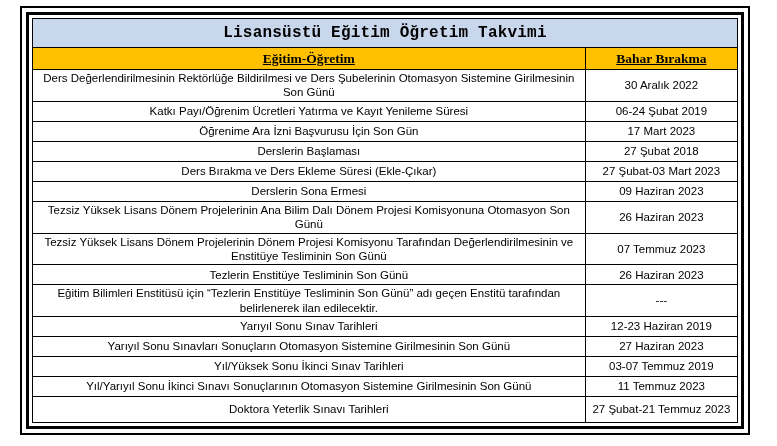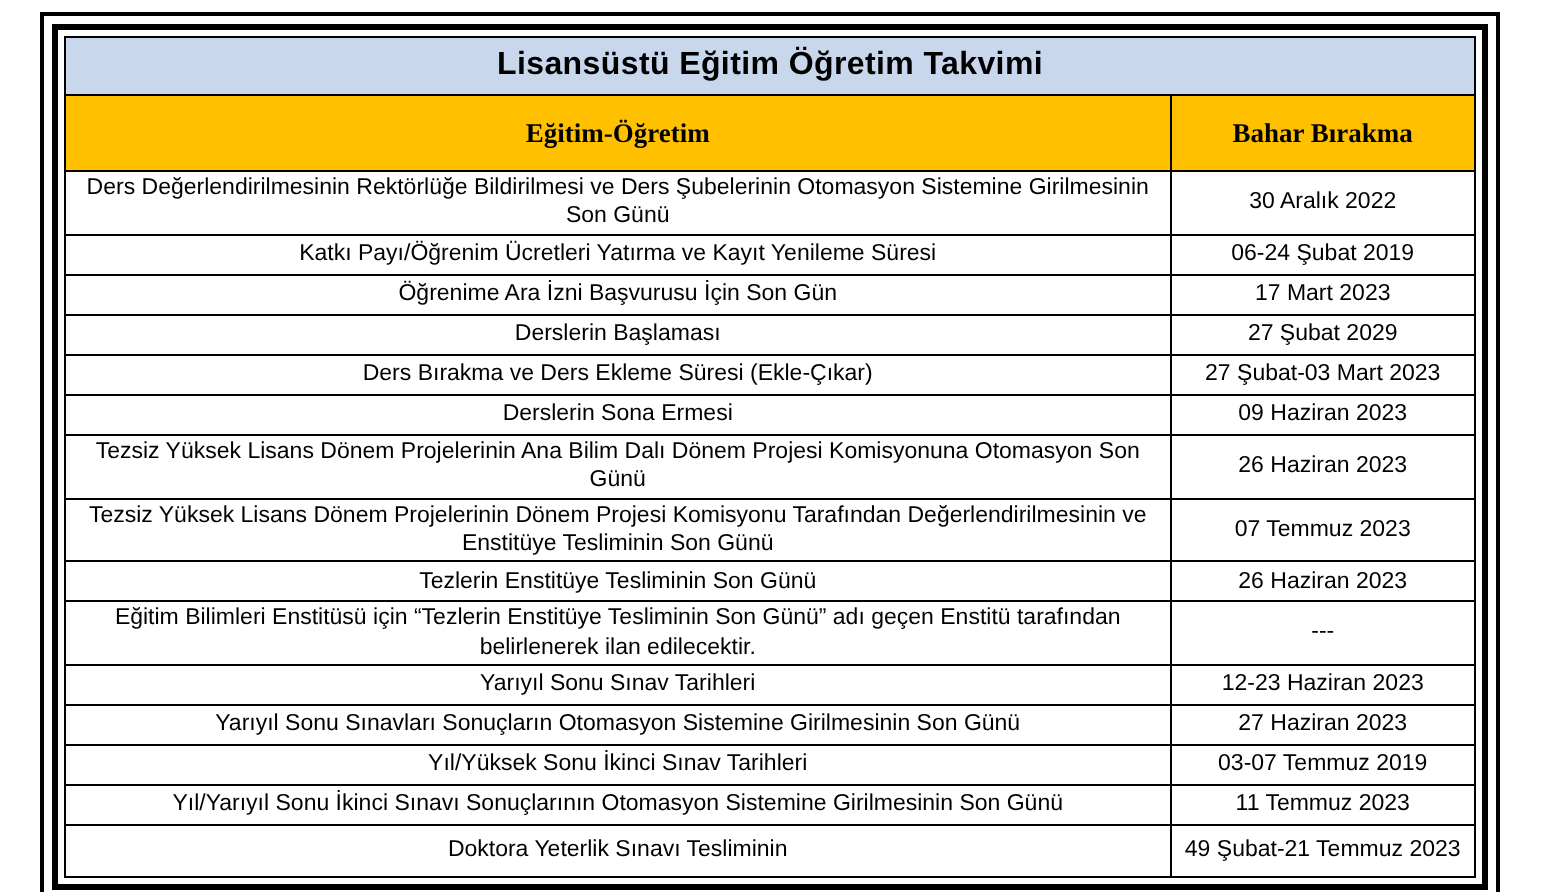--- a/index.html
+++ b/index.html
@@ -27,32 +27,33 @@
     table-layout:fixed;
   }
   table.calendar td, table.calendar th{
     border:1px solid var(--border-color);
     text-align:center;
     vertical-align:middle;
     overflow:hidden;
   }
   .title-cell{
     background:var(--title-bg);
-    font-family:Liberation Sans, sans-serif;
+    font-family:Liberation Mono, monospace;
     font-weight:bold;
     font-size:16px;
     height:29px;
     letter-spacing:0.2px;
   }
   .header-row th{
     background:var(--header-bg);
     font-family:"Liberation Serif","DejaVu Serif",serif;
     font-weight:bold;
     font-size:13.5px;
-    height:38px;
+    height:22px;
+    text-decoration:underline;
   }
   tbody td{
     font-size:11.5px;
     line-height:1.25;
     height:20px;
     padding:1px 6px;
   }
   .col-event{width:78.4%;}
   .col-date{width:21.6%;}
   tr.tall td{height:26px;}
@@ -84,21 +85,21 @@
         <tr>
           <td>Katkı Payı/Öğrenim Ücretleri Yatırma ve Kayıt Yenileme Süresi</td>
           <td>06-24 Şubat 2019</td>
         </tr>
         <tr>
           <td>Öğrenime Ara İzni Başvurusu İçin Son Gün</td>
           <td>17 Mart 2023</td>
         </tr>
         <tr>
           <td>Derslerin Başlaması</td>
-          <td>27 Şubat 2029</td>
+          <td>27 Şubat 2018</td>
         </tr>
         <tr>
           <td>Ders Bırakma ve Ders Ekleme Süresi (Ekle-Çıkar)</td>
           <td>27 Şubat-03 Mart 2023</td>
         </tr>
         <tr>
           <td>Derslerin Sona Ermesi</td>
           <td>09 Haziran 2023</td>
         </tr>
         <tr>
@@ -112,34 +113,34 @@
         <tr>
           <td>Tezlerin Enstitüye Tesliminin Son Günü</td>
           <td>26 Haziran 2023</td>
         </tr>
         <tr>
           <td>Eğitim Bilimleri Enstitüsü için “Tezlerin Enstitüye Tesliminin Son Günü” adı geçen Enstitü tarafından belirlenerek ilan edilecektir.</td>
           <td>---</td>
         </tr>
         <tr>
           <td>Yarıyıl Sonu Sınav Tarihleri</td>
-          <td>12-23 Haziran 2023</td>
+          <td>12-23 Haziran 2019</td>
         </tr>
         <tr>
           <td>Yarıyıl Sonu Sınavları Sonuçların Otomasyon Sistemine Girilmesinin Son Günü</td>
           <td>27 Haziran 2023</td>
         </tr>
         <tr>
           <td>Yıl/Yüksek Sonu İkinci Sınav Tarihleri</td>
           <td>03-07 Temmuz 2019</td>
         </tr>
         <tr>
           <td>Yıl/Yarıyıl Sonu İkinci Sınavı Sonuçlarının Otomasyon Sistemine Girilmesinin Son Günü</td>
           <td>11 Temmuz 2023</td>
         </tr>
         <tr class="tall">
-          <td>Doktora Yeterlik Sınavı Tesliminin</td>
-          <td>49 Şubat-21 Temmuz 2023</td>
+          <td>Doktora Yeterlik Sınavı Tarihleri</td>
+          <td>27 Şubat-21 Temmuz 2023</td>
         </tr>
       </tbody>
     </table>
   </div>
 </div>
 
 </body></html>

